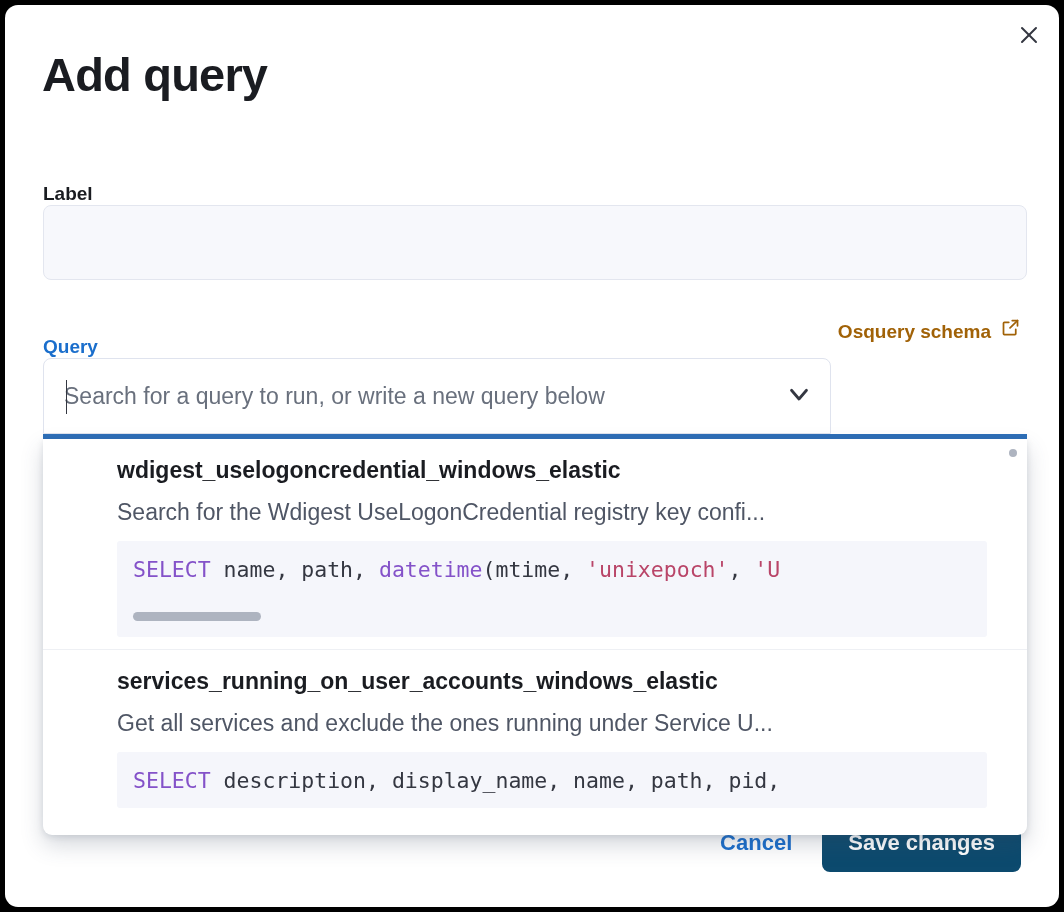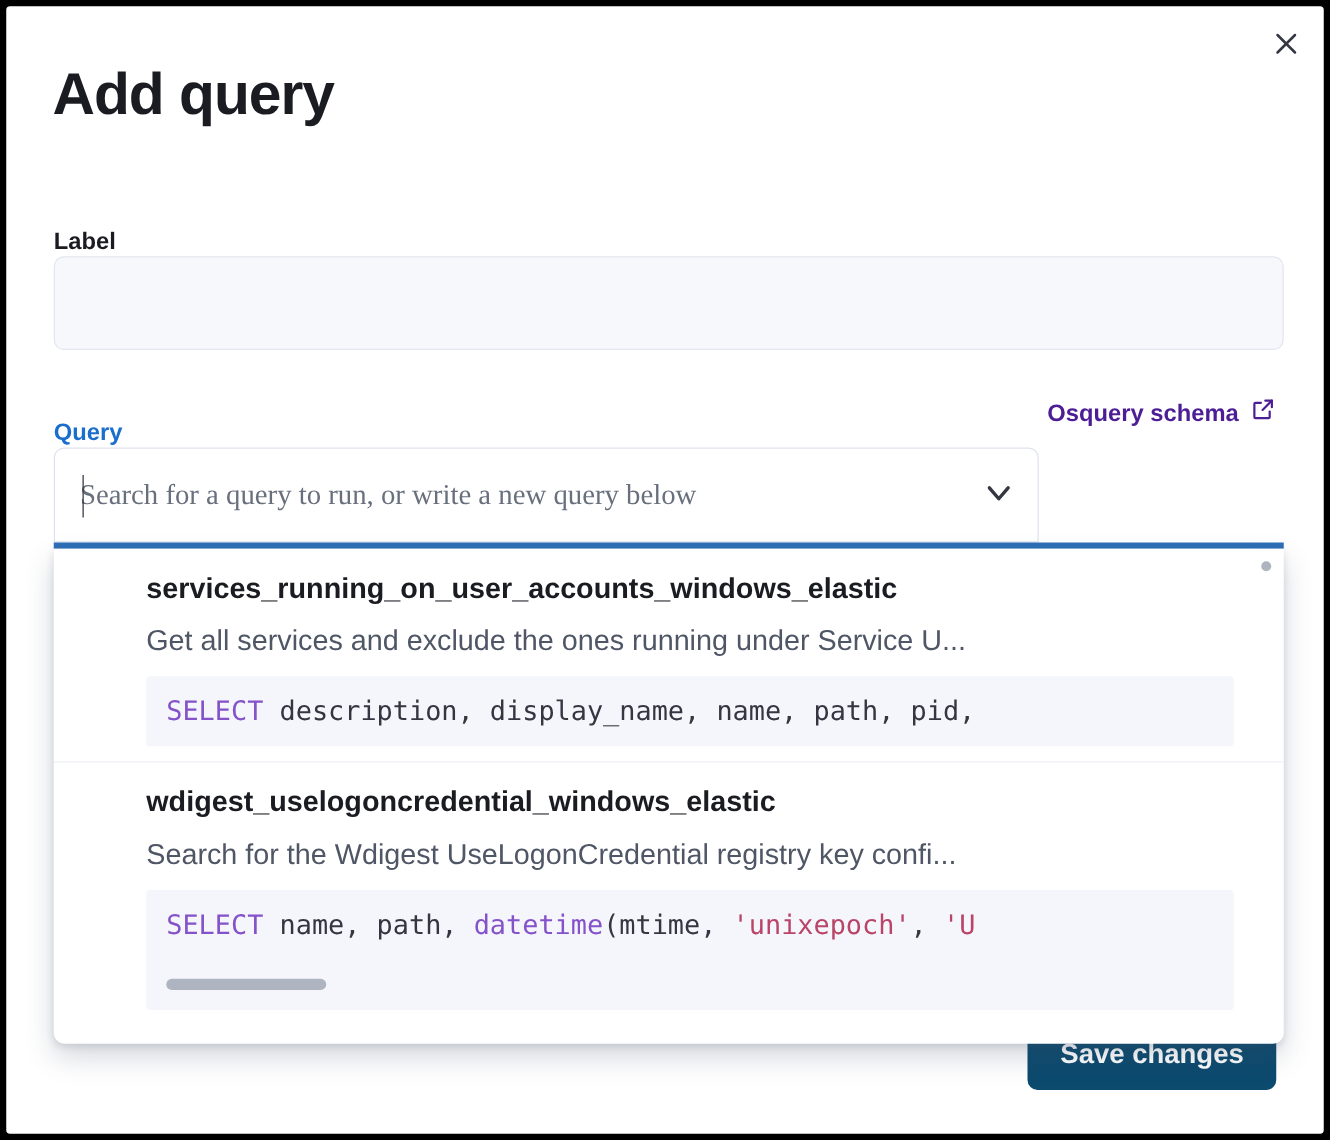--- a/index.html
+++ b/index.html
@@ -11,21 +11,21 @@
     font-family: "Liberation Sans", sans-serif;
     overflow: hidden;
   }
 
   
   #screen {
     position: absolute;
     left: 5px; top: 5px;
     width: 1054px; height: 902px;
     background: #ffffff;
-    border-radius: 3px;
+    border-radius: 13px;
     overflow: hidden;
   }
 
   
   .close-btn {
     position: absolute;
     right: 11px; top: 11px;
     width: 38px; height: 38px;
     display: flex; align-items: center; justify-content: center;
     background: transparent; border: 0; cursor: pointer;
@@ -79,31 +79,31 @@
     cursor: pointer;
   }
 
   .schema-link {
     position: absolute;
     right: 38px; top: 312px;
     display: flex; align-items: center; gap: 9px;
     font-size: 19px;
     line-height: 28px;
     font-weight: 700;
-    color: #4c1d95;
+    color: #a16207;
     text-decoration: none;
     cursor: pointer;
   }
   .schema-link .ext-icon { display: block; }
 
   
   .combo-wrap {
     position: absolute;
     left: 38px; top: 353px;
-    width: 788px; height: 76px; font-family: Liberation Serif, serif;
+    width: 788px; height: 76px;
   }
   .combo-box {
     position: absolute;
     inset: 0;
     background: #ffffff;
     border: 1px solid #dfe3ee;
     border-radius: 8px 8px 0 0;
     display: flex;
     align-items: center;
     padding: 0 16px 0 20px;
@@ -281,37 +281,38 @@
       <span class="combo-chevron">
         <svg width="30" height="30" viewBox="0 0 24 24" fill="none" stroke="currentColor" stroke-width="2.2" stroke-linecap="round" stroke-linejoin="round">
           <polyline points="6 9 12 16 18 9"></polyline>
         </svg>
       </span>
     </div>
     <div class="combo-focus-bar"></div>
   </div>
 
   <div class="footer">
+    <button class="btn-cancel">Cancel</button>
     <button class="btn-save">Save changes</button>
   </div>
 
   <div class="dropdown">
     <div class="dd-scroll-thumb"></div>
     <div id="dd-list">
-        <div class="dd-item">
-          <div class="dd-title">services_running_on_user_accounts_windows_elastic</div>
-          <div class="dd-desc">Get all services and exclude the ones running under Service U...</div>
-          <div class="dd-code short">
-            <pre><span class="tok-kw">SELECT</span><span class="tok-pn"> description, display_name, name, path, pid,</span></pre>
-          </div>
-        </div>
         <div class="dd-item">
           <div class="dd-title">wdigest_uselogoncredential_windows_elastic</div>
           <div class="dd-desc">Search for the Wdigest UseLogonCredential registry key confi...</div>
           <div class="dd-code">
             <pre><span class="tok-kw">SELECT</span><span class="tok-pn"> name, path, </span><span class="tok-fn">datetime</span><span class="tok-pn">(mtime, </span><span class="tok-str">'unixepoch'</span><span class="tok-pn">, </span><span class="tok-str">'U</span></pre>
             <div class="code-scrollbar"></div>
           </div>
         </div>
+        <div class="dd-item">
+          <div class="dd-title">services_running_on_user_accounts_windows_elastic</div>
+          <div class="dd-desc">Get all services and exclude the ones running under Service U...</div>
+          <div class="dd-code short">
+            <pre><span class="tok-kw">SELECT</span><span class="tok-pn"> description, display_name, name, path, pid,</span></pre>
+          </div>
+        </div>
       </div>
   </div>
 
 </div>
 
 </body></html>

